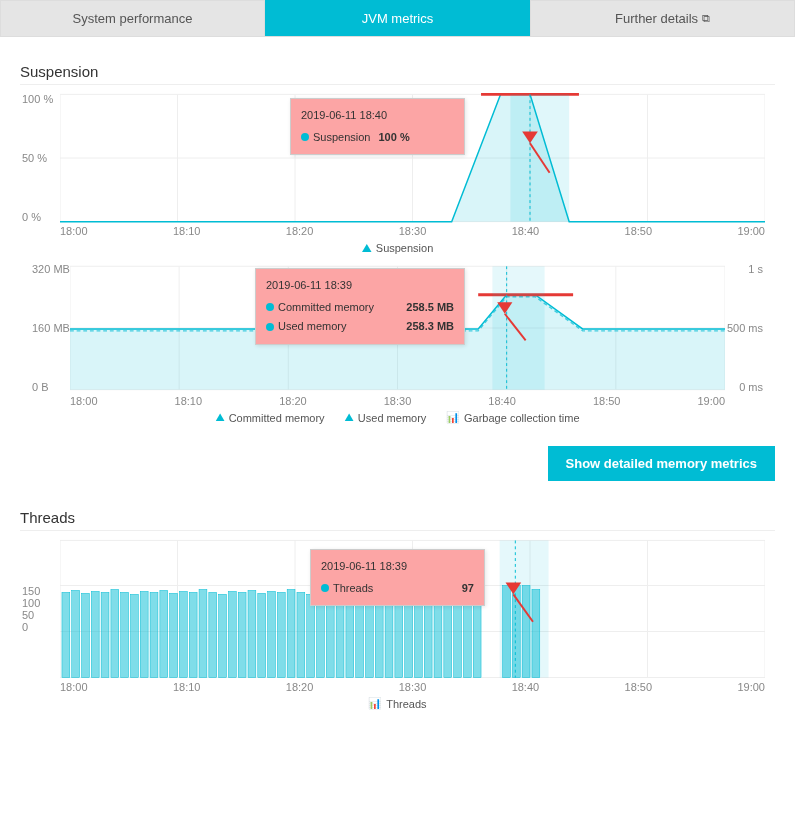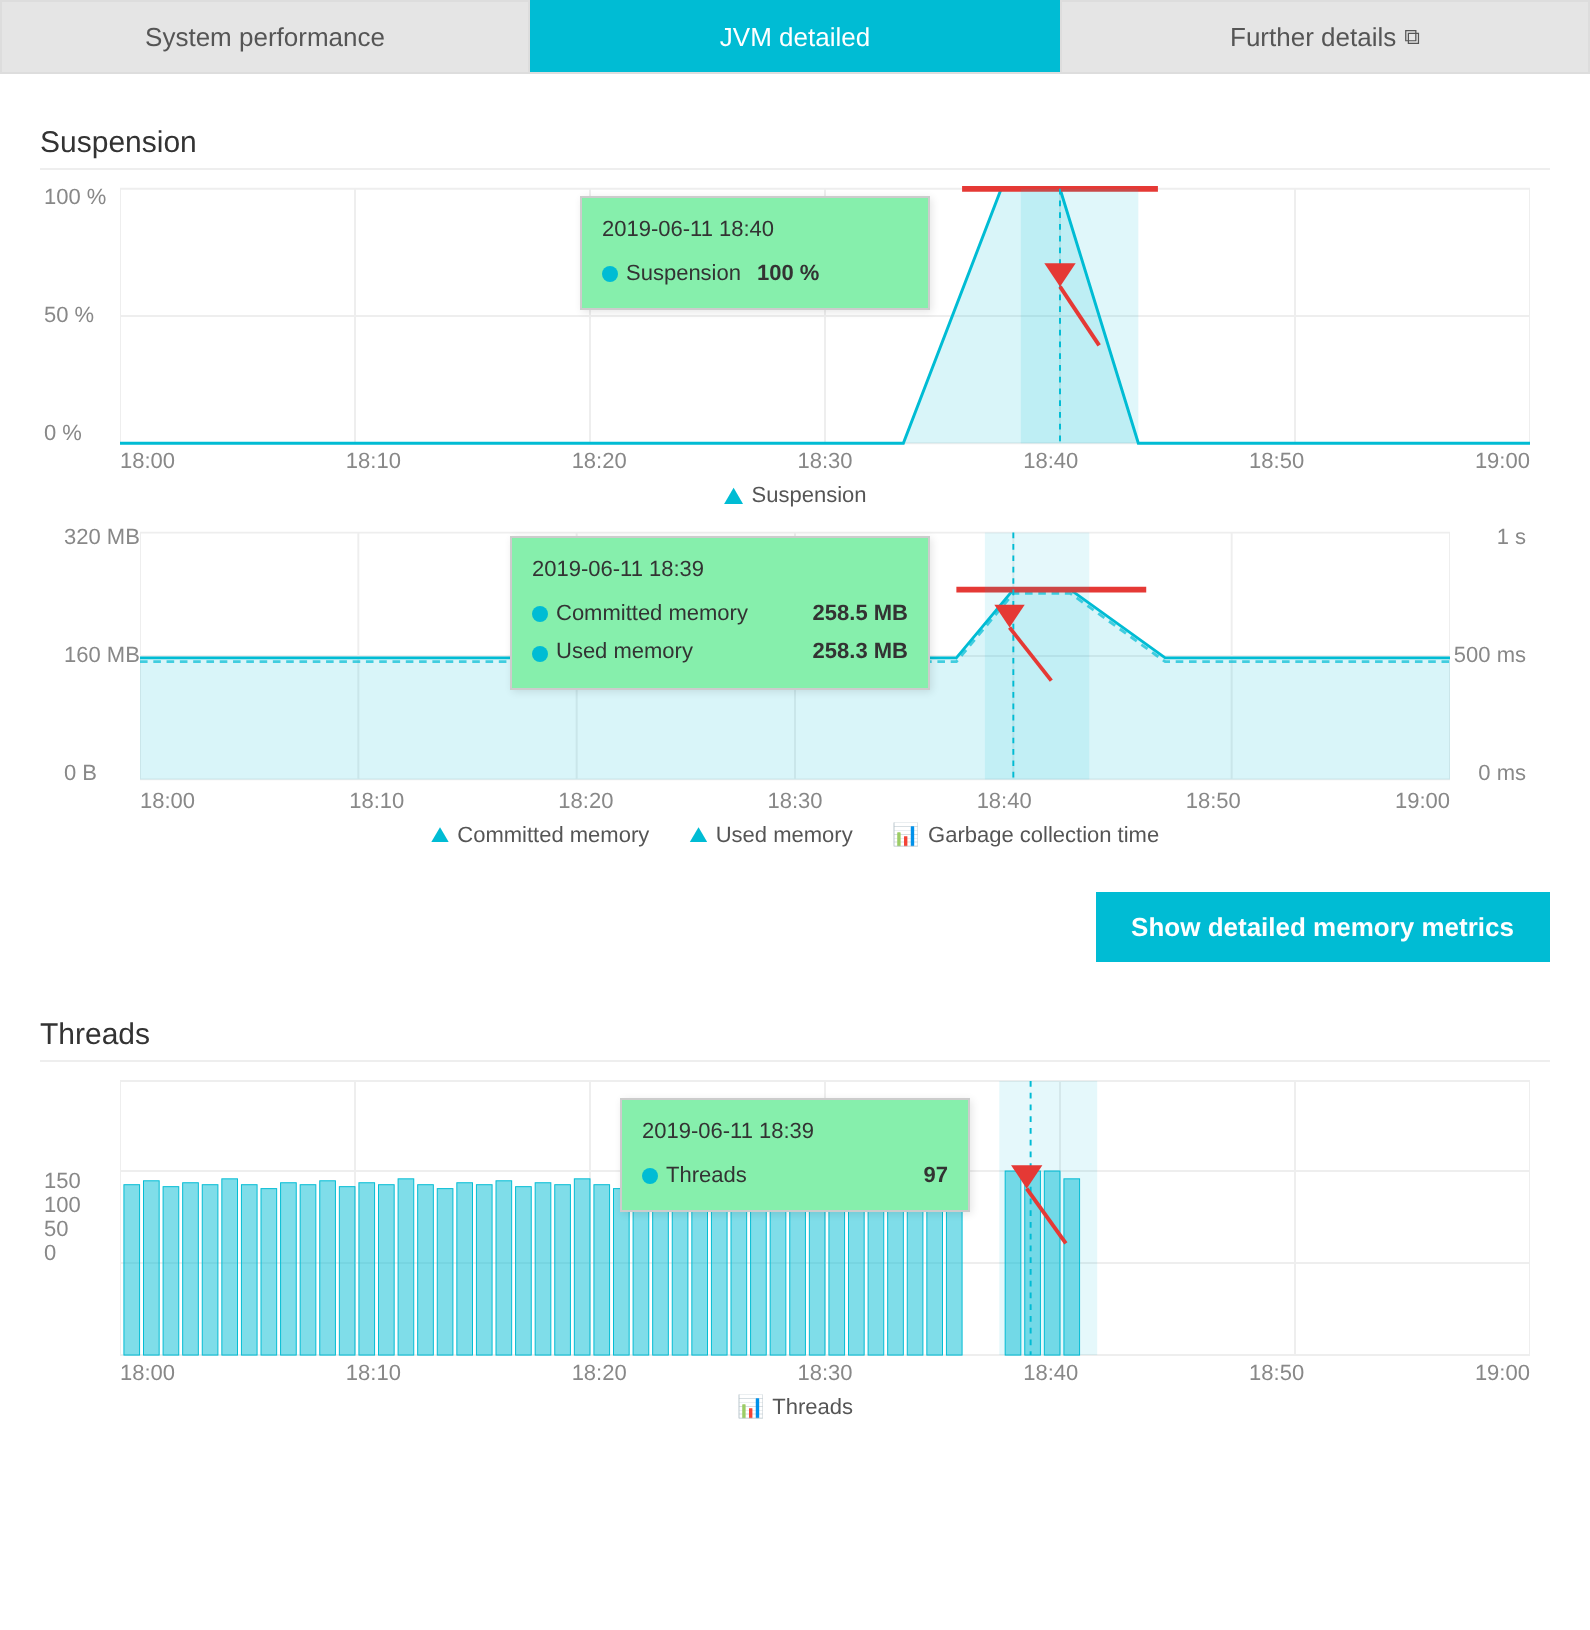--- a/index.html
+++ b/index.html
@@ -89,21 +89,21 @@
       margin-right: 10px;
     }
 
     svg.chart-svg {
       width: 100%;
       display: block;
     }
 
     .tooltip-box {
       position: absolute;
-      background: #86efac;
+      background: #fca5a5;
       border: 1px solid #ccc;
       padding: 8px 10px;
       font-size: 11px;
       line-height: 1.6;
       box-shadow: 1px 1px 4px rgba(0,0,0,0.1);
       pointer-events: none;
     }
     .tooltip-box .tooltip-date {
       font-size: 11px;
       margin-bottom: 4px;
@@ -152,21 +152,21 @@
     }
   </style>
 </head>
 <body>
 
 <div class="tabs">
   <div class="tab">
     <span>System performance</span>
   </div>
   <div class="tab active">
-    <span>JVM detailed</span>
+    <span>JVM metrics</span>
   </div>
   <div class="tab tab-external">
     <span>Further details</span>
     <span class="tab-external-icon">⧉</span>
   </div>
 </div>
 
 <div class="content">
 
   <div class="section-title">Suspension</div>

